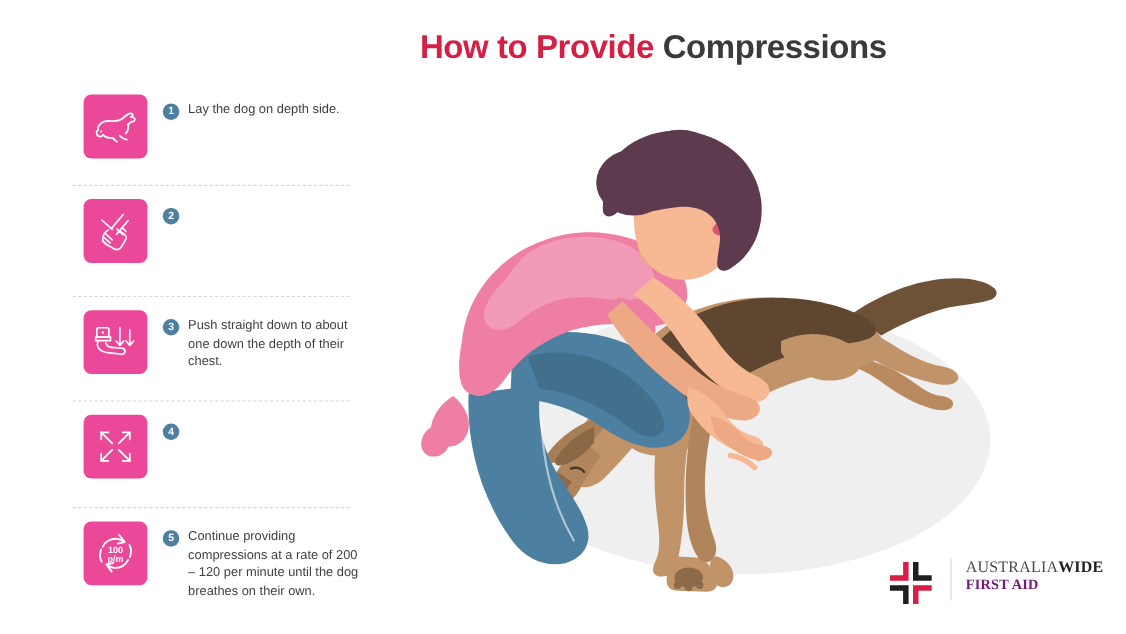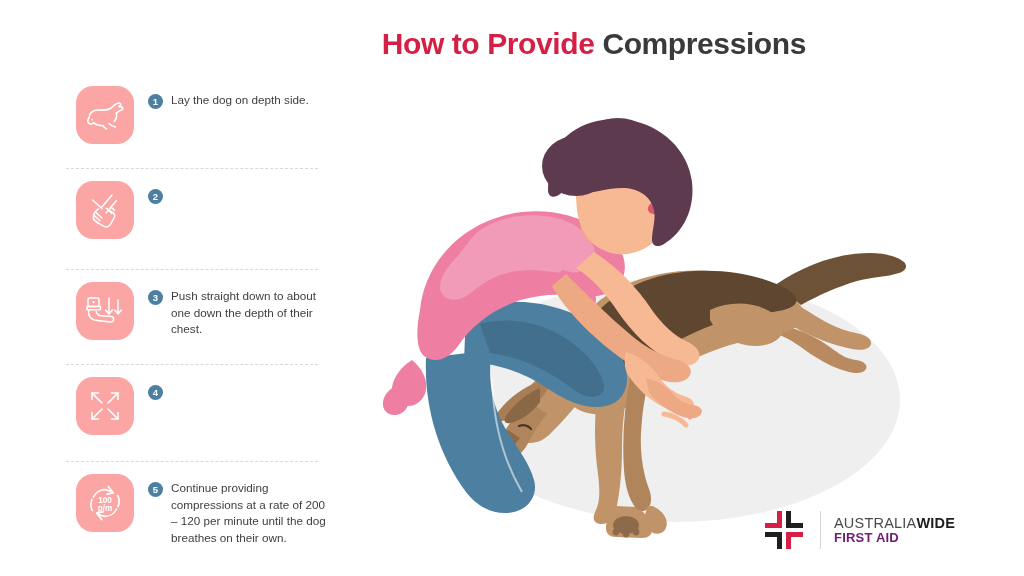--- a/index.html
+++ b/index.html
@@ -45,22 +45,22 @@
   }
   .step {
     display: flex;
     align-items: flex-start;
     position: relative;
   }
   .step-icon {
     width: 58px;
     height: 58px;
     min-width: 58px;
-    border-radius: 17px;
-    background: #fca5a5;
+    border-radius: 7px;
+    background: #ec4899;
     display: flex;
     align-items: center;
     justify-content: center;
     margin-left: 16px;
     margin-top: 2px;
   }
   .step-icon svg { display: block; }
   .step-body {
     display: flex;
     align-items: flex-start;
@@ -107,24 +107,25 @@
     left: 380px;
     top: 110px;
     width: 560px;
     height: 440px;
   }
   .illustration svg { display: block; }
 
   
   .logo {
     position: absolute;
-    left: 762px;
+    left: 806px;
     top: 508px;
     display: flex;
-    align-items: center;
+    align-items: flex-start;
+    font-family: Liberation Serif, serif;
   }
   .logo-mark {
     width: 44px;
     height: 44px;
     position: relative;
   }
   .logo-sep {
     width: 1px;
     height: 38px;
     background: #D5D5D5;

